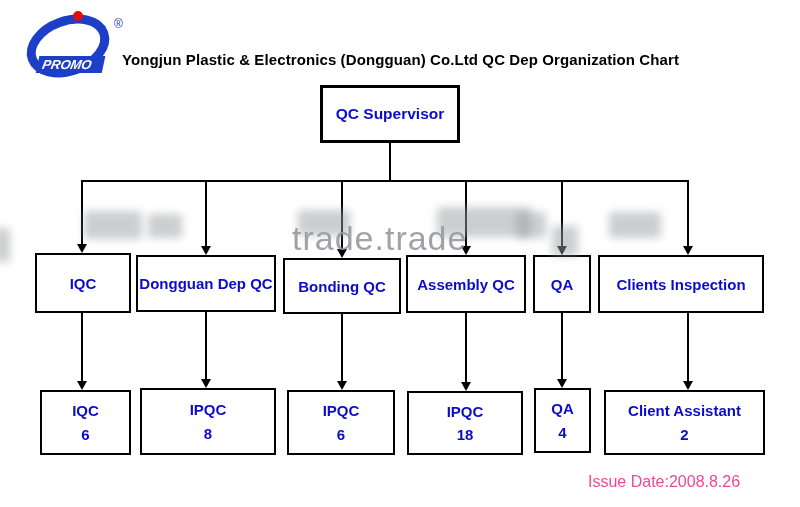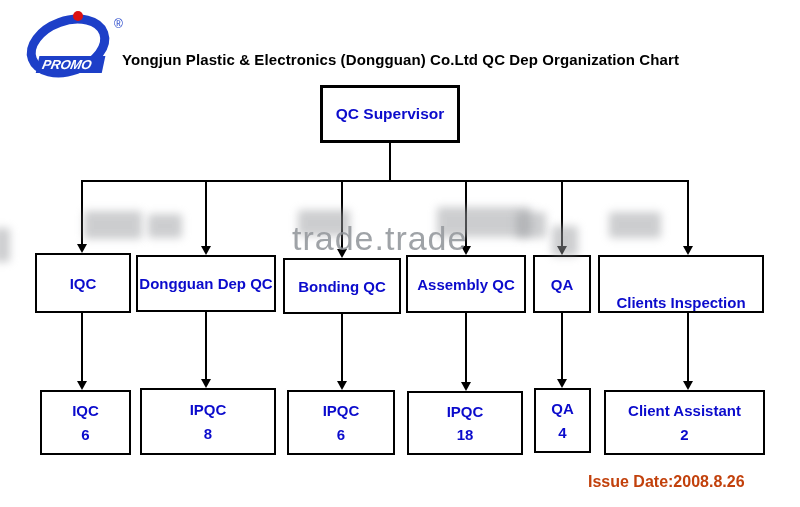--- a/index.html
+++ b/index.html
@@ -56,21 +56,21 @@
     z-index:5;
     white-space:nowrap;
   }
   .wm-blob {
     position:absolute; background:#9b9da1; opacity:0.5;
     filter:blur(4px); z-index:5; border-radius:2px;
   }
 
   .issue-date {
     position:absolute; left:588px; top:473px;
-    font-size:16px; font-weight:bold; color:#c2410c;
+    font-size:16px; font-weight:normal; color:#ec4899;
     white-space:nowrap;
   }
 </style>
 </head>
 <body>
 
 <div class="canvas">
 
   <div class="logo">
     <svg width="114" height="80" viewBox="0 0 114 80">
@@ -119,21 +119,21 @@
   </div>
   <div class="box" style="left:283px; top:258px; width:118px; height:56px;">
     <span>Bonding QC</span>
   </div>
   <div class="box" style="left:406px; top:255px; width:120px; height:58px;text-align:center;">
     <span>Assembly QC</span>
   </div>
   <div class="box" style="left:533px; top:255px; width:58px; height:58px;">
     <span>QA</span>
   </div>
-  <div class="box" style="left:598px; top:255px; width:166px; height:58px;align-items:flex-end;">
+  <div class="box" style="left:598px; top:255px; width:166px; height:58px;">
     <span>Clients Inspection</span>
   </div>
 
   <div class="vline" style="left:81px;  top:313px; height:68px;"></div>
   <div class="arrow-down" style="left:77px;  top:381px;"></div>
 
   <div class="vline" style="left:205px; top:312px; height:67px;"></div>
   <div class="arrow-down" style="left:201px; top:379px;"></div>
 
   <div class="vline" style="left:341px; top:314px; height:67px;"></div>

